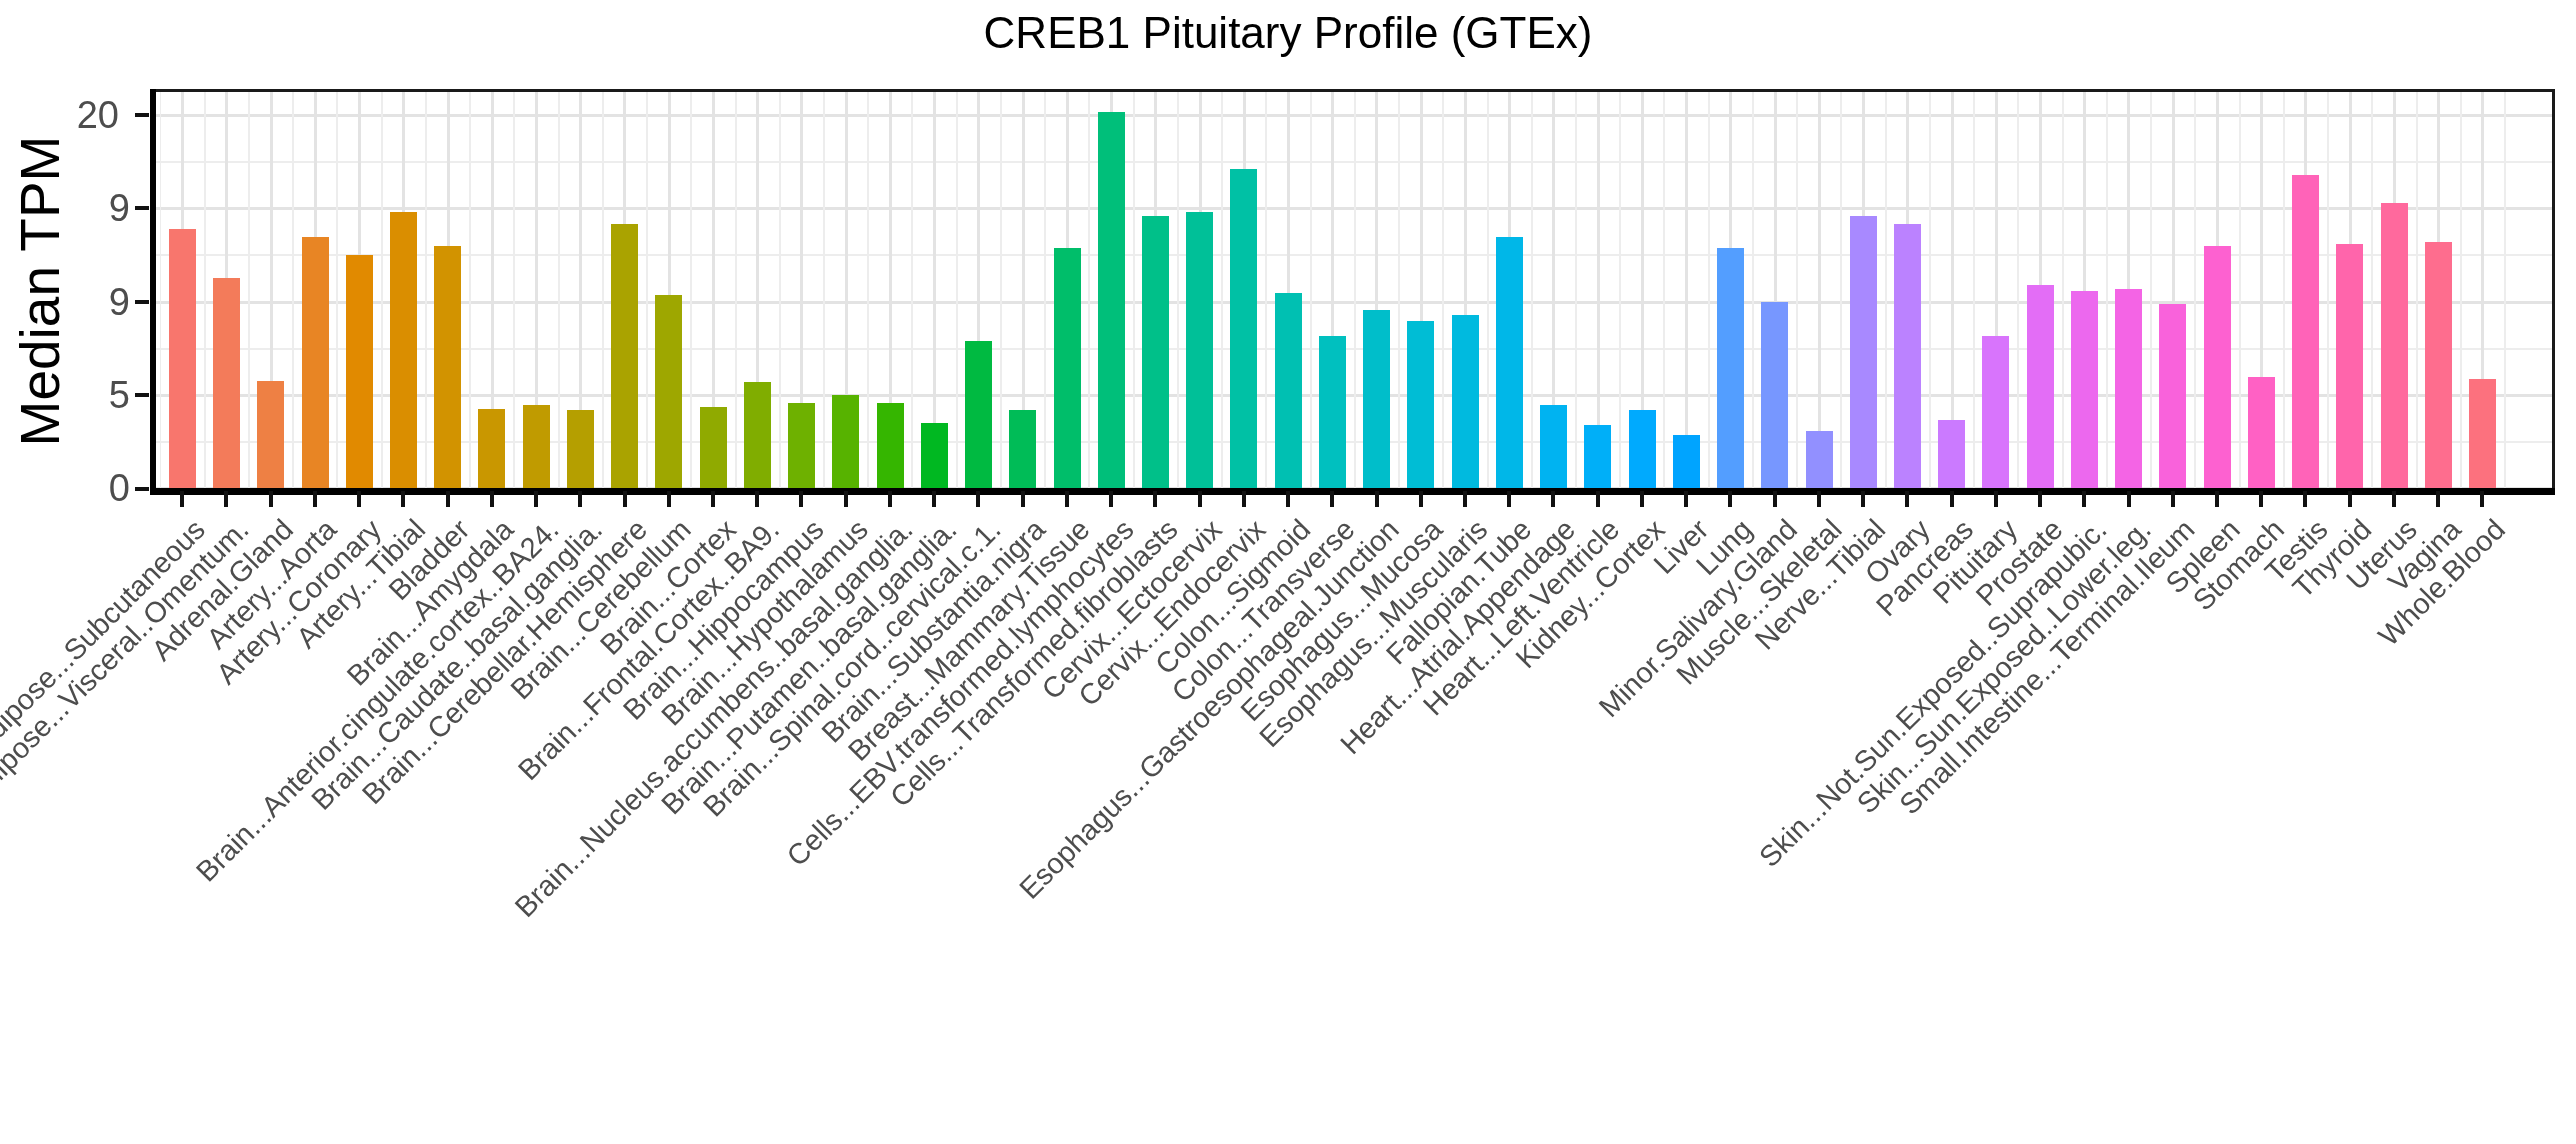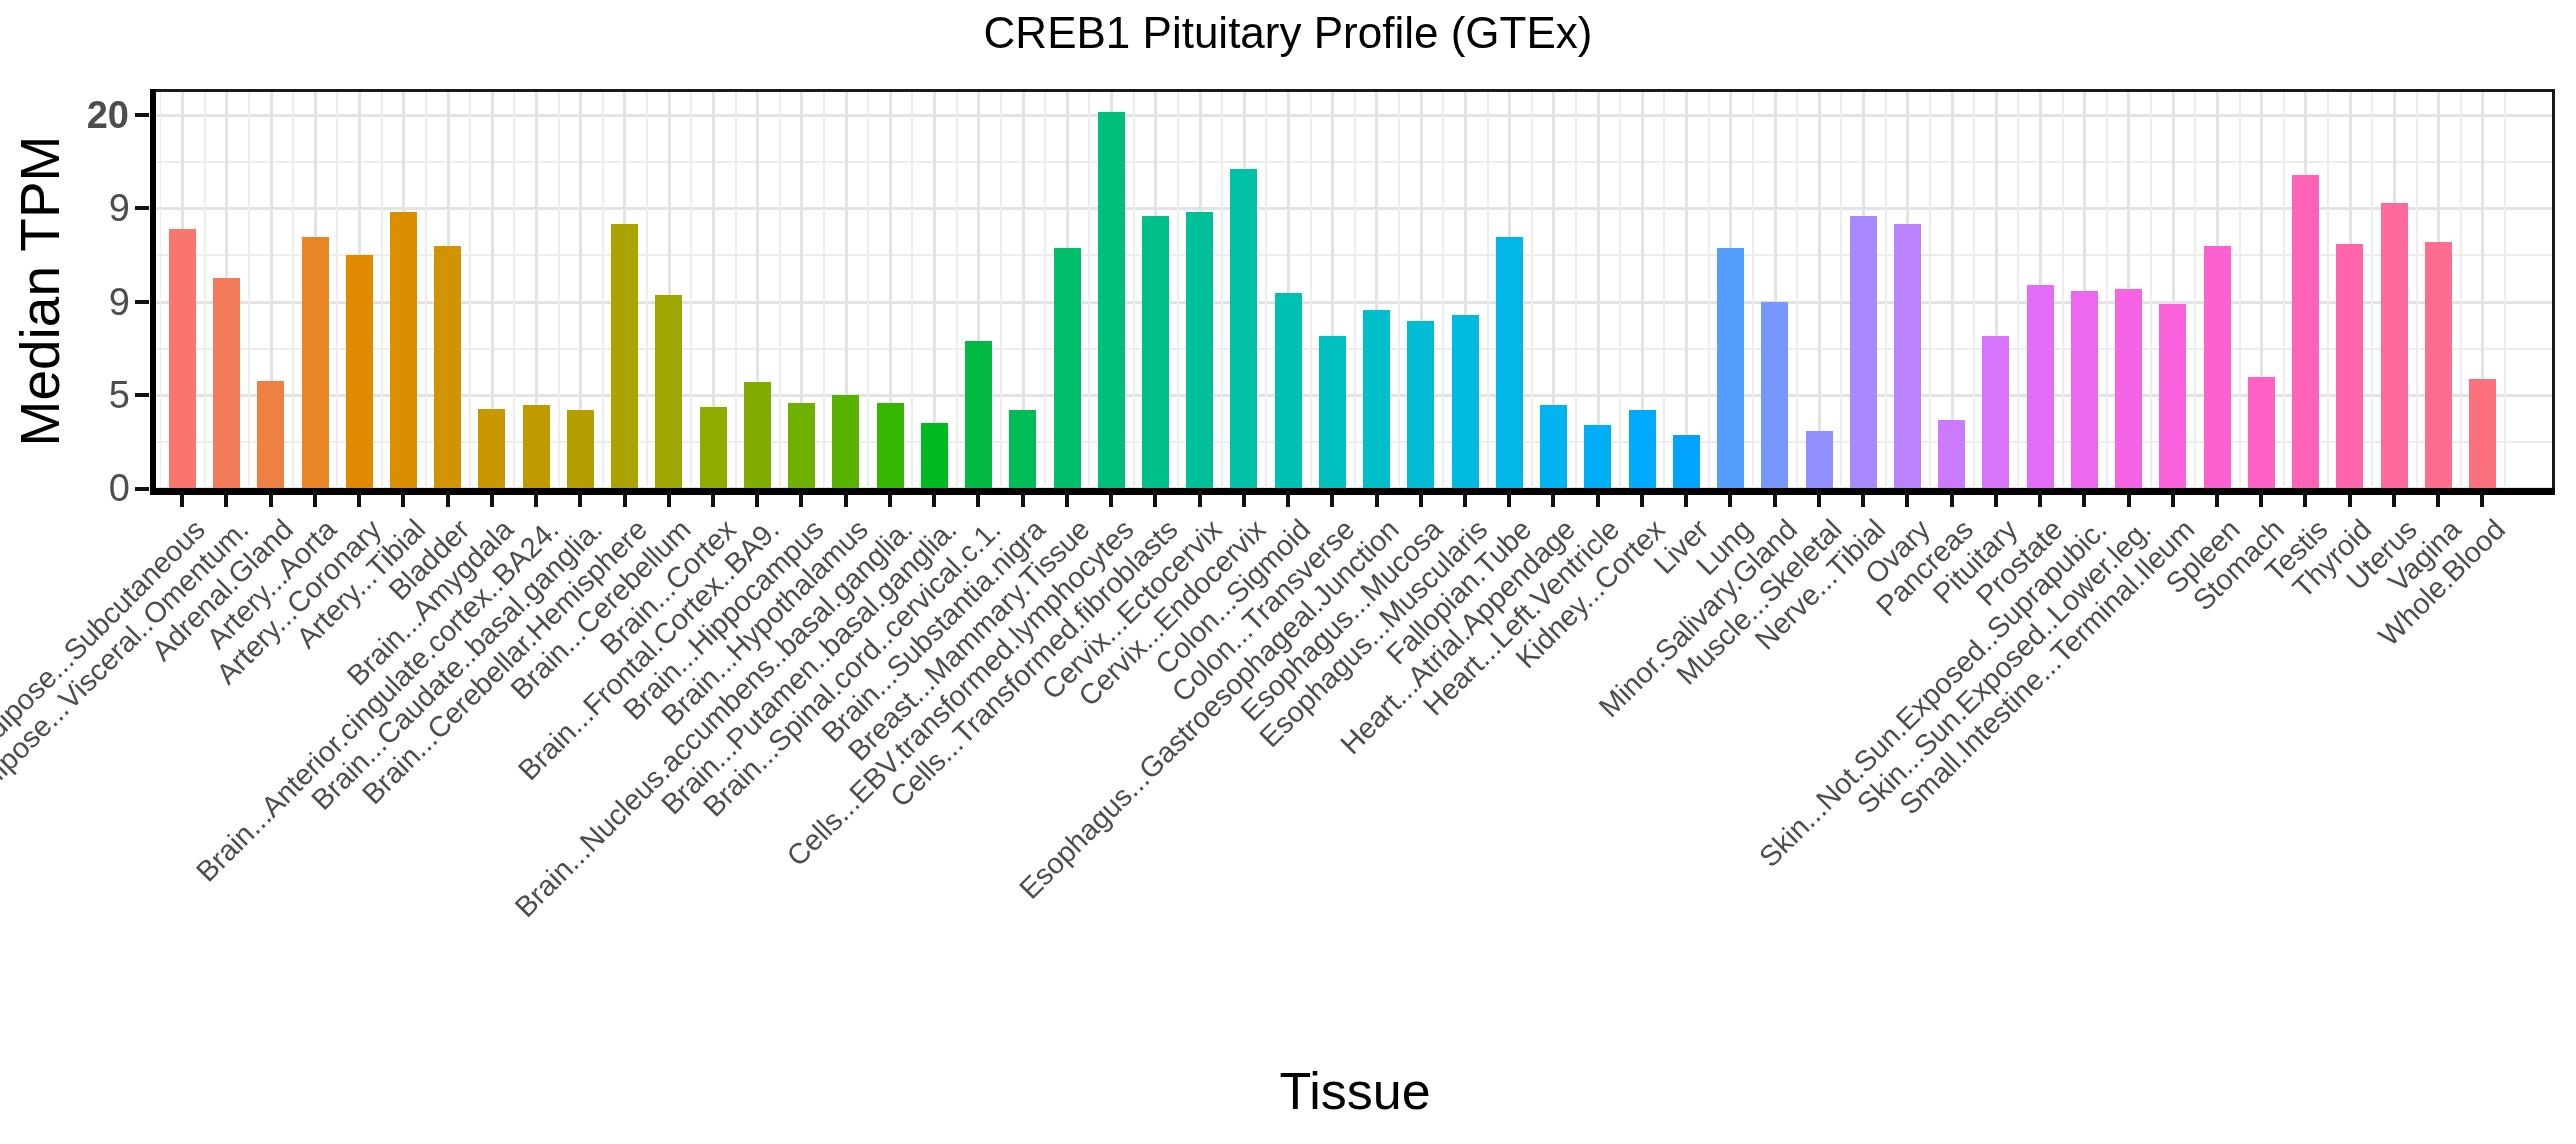--- a/index.html
+++ b/index.html
@@ -233,21 +233,21 @@
   <div id="axes-layer">
       <div class="y-tick" style="left: 135px; top: 487px;"></div>
       <div class="y-tick-label" style="left: 25px; top: 488px;">0</div>
       <div class="y-tick" style="left: 135px; top: 393px;"></div>
       <div class="y-tick-label" style="left: 25px; top: 395px;">5</div>
       <div class="y-tick" style="left: 135px; top: 300px;"></div>
       <div class="y-tick-label" style="left: 25px; top: 302px;">9</div>
       <div class="y-tick" style="left: 135px; top: 206px;"></div>
       <div class="y-tick-label" style="left: 25px; top: 208px;">9</div>
       <div class="y-tick" style="left: 135px; top: 113px;"></div>
-      <div class="y-tick-label" style="left: 24px; top: 115px; font-weight: bold;">20</div>
+      <div class="y-tick-label" style="left: 14px; top: 115px;">20</div>
       <div class="x-tick" style="left: 180px; top: 491px;"></div>
       <div class="x-tick-label" style="right: 2388px;">Adipose...Subcutaneous</div>
       <div class="x-tick" style="left: 224px; top: 491px;"></div>
       <div class="x-tick-label" style="right: 2344px;">Adipose...Visceral..Omentum.</div>
       <div class="x-tick" style="left: 269px; top: 491px;"></div>
       <div class="x-tick-label" style="right: 2300px;">Adrenal.Gland</div>
       <div class="x-tick" style="left: 313px; top: 491px;"></div>
       <div class="x-tick-label" style="right: 2256px;">Artery...Aorta</div>
       <div class="x-tick" style="left: 357px; top: 491px;"></div>
       <div class="x-tick-label" style="right: 2211px;">Artery...Coronary</div>
@@ -341,15 +341,14 @@
       <div class="x-tick-label" style="right: 265px;">Testis</div>
       <div class="x-tick" style="left: 2348px; top: 491px;"></div>
       <div class="x-tick-label" style="right: 221px;">Thyroid</div>
       <div class="x-tick" style="left: 2392px; top: 491px;"></div>
       <div class="x-tick-label" style="right: 176px;">Uterus</div>
       <div class="x-tick" style="left: 2436px; top: 491px;"></div>
       <div class="x-tick-label" style="right: 132px;">Vagina</div>
       <div class="x-tick" style="left: 2480px; top: 491px;"></div>
       <div class="x-tick-label" style="right: 88px;">Whole.Blood</div>
     </div>
-  <div class="x-axis-title">Tissue</div>
 </div>
 
 
 </body></html>

